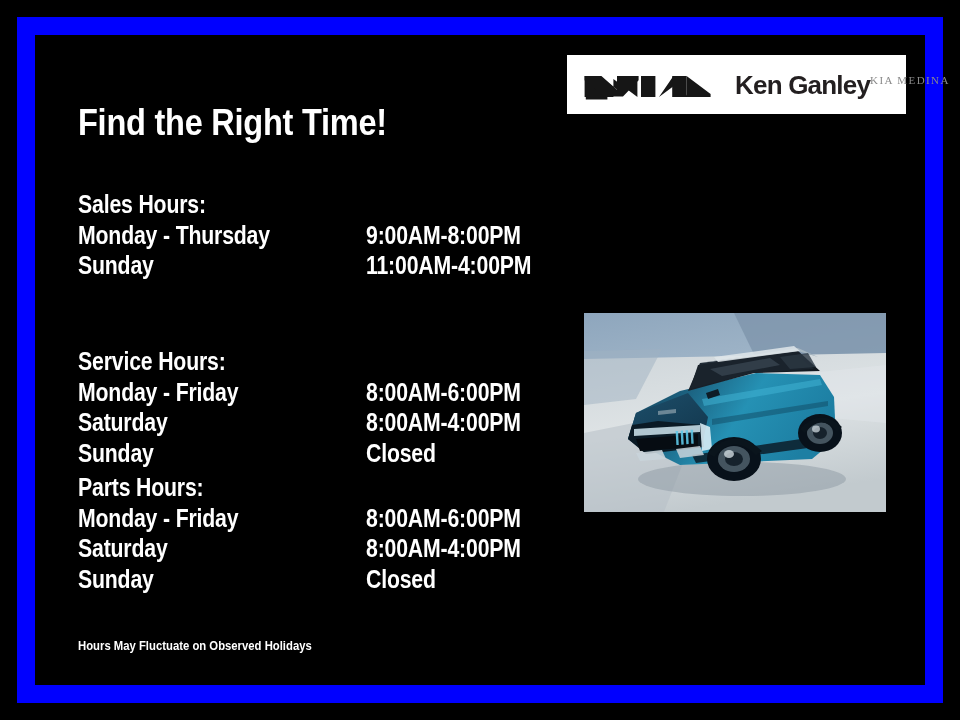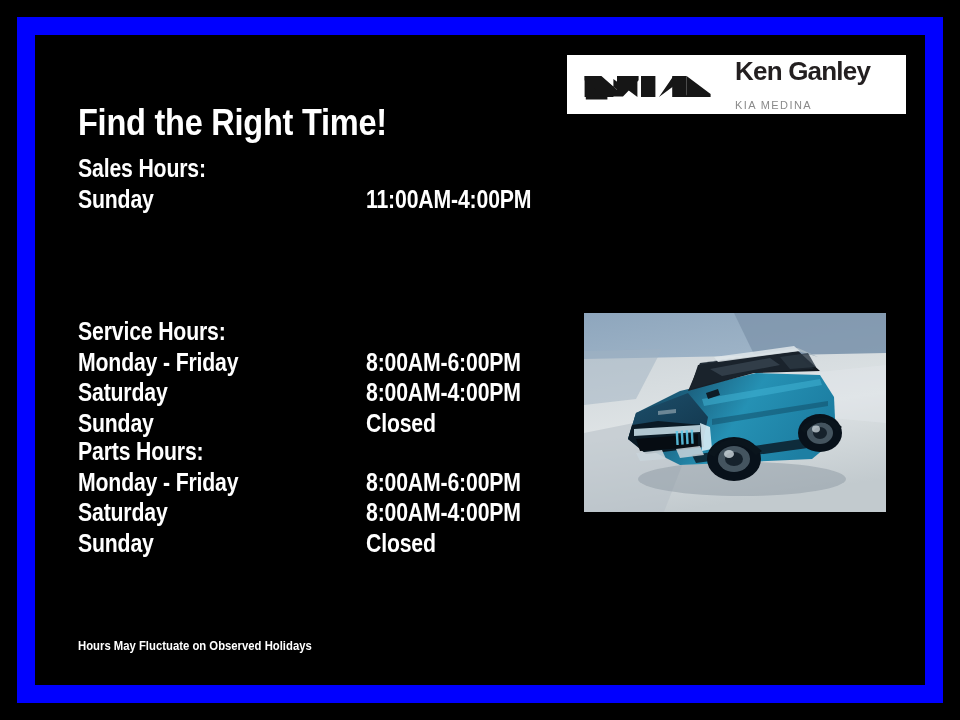--- a/index.html
+++ b/index.html
@@ -54,23 +54,24 @@
     white-space: nowrap;
     transform: scaleX(0.88);
     transform-origin: left center;
   }
 
   
   .hours-block {
     position: absolute;
     left: 43px;
     color: #ffffff;
+    margin-top: 36px;
   }
   #block-sales   { top: 118px; }
-  #block-service { top: 281px; }
+  #block-service { top: 275px; }
   #block-parts   { top: 401px; }
 
   .block-heading {
     font-size: 25px;
     font-weight: bold;
     line-height: 30.5px;
     white-space: nowrap;
     transform: scaleX(0.85);
     transform-origin: left center;
     letter-spacing: -0.2px;
@@ -124,38 +125,39 @@
   }
   #kia-mark {
     width: 132px;
     height: 34px;
     flex: 0 0 auto;
     display: block;
   }
   #logo-divider-gap { width: 22px; flex: 0 0 auto; }
   #dealer-name-wrap {
     display: flex;
-    flex-direction: column;
+    flex-direction: row;
     justify-content: center;
     line-height: 1;
   }
   #dealer-name {
     font-size: 26px;
     font-weight: bold;
     color: #231f20;
     letter-spacing: -0.8px;
     white-space: nowrap;
   }
   #dealer-sub {
     font-size: 11px;
     font-weight: normal;
     color: #8a8a8a;
     letter-spacing: 1.4px;
-    margin-top: 16px;
-    white-space: nowrap;
+    margin-top: 3px;
+    white-space: nowrap;
+    font-family: Liberation Serif, serif;
   }
 
   
   #vehicle-photo {
     position: absolute;
     left: 549px;
     top: 278px;
     width: 302px;
     height: 199px;
     overflow: hidden;
@@ -169,20 +171,24 @@
 <div id="slide">
 
   <div id="blue-frame"></div>
 
   <div id="slide-canvas">
 
     <h1 id="page-title">Find the Right Time!</h1>
 
     <div class="hours-block" id="block-sales">
       <div class="block-heading">Sales Hours:</div>
+      <div class="hours-row">
+        <span class="day-label">Monday - Thursday</span>
+        <span class="time-value">9:00AM-8:00PM</span>
+      </div>
       <div class="hours-row">
         <span class="day-label">Sunday</span>
         <span class="time-value">11:00AM-4:00PM</span>
       </div>
     </div>
 
     <div class="hours-block" id="block-service">
       <div class="block-heading">Service Hours:</div>
       <div class="hours-row">
         <span class="day-label">Monday - Friday</span>

